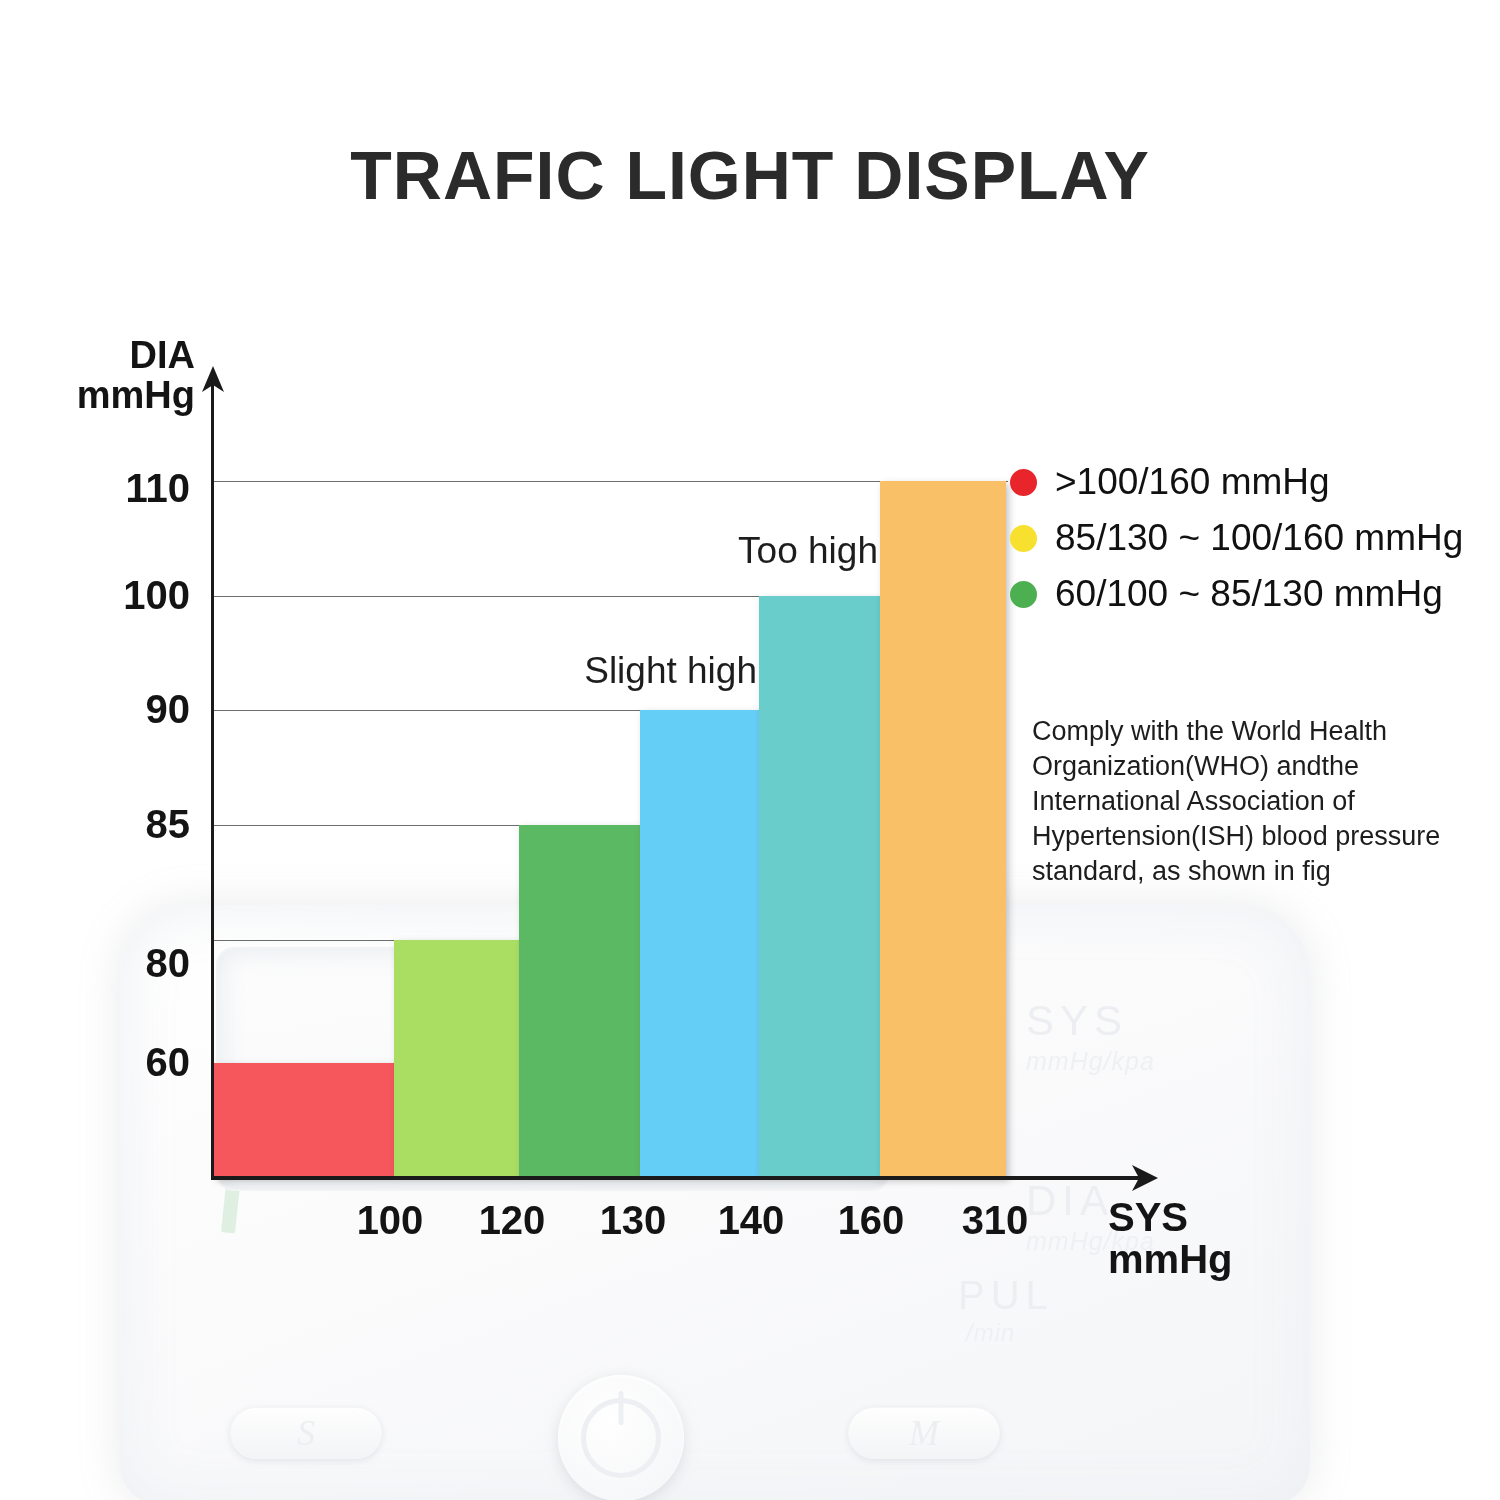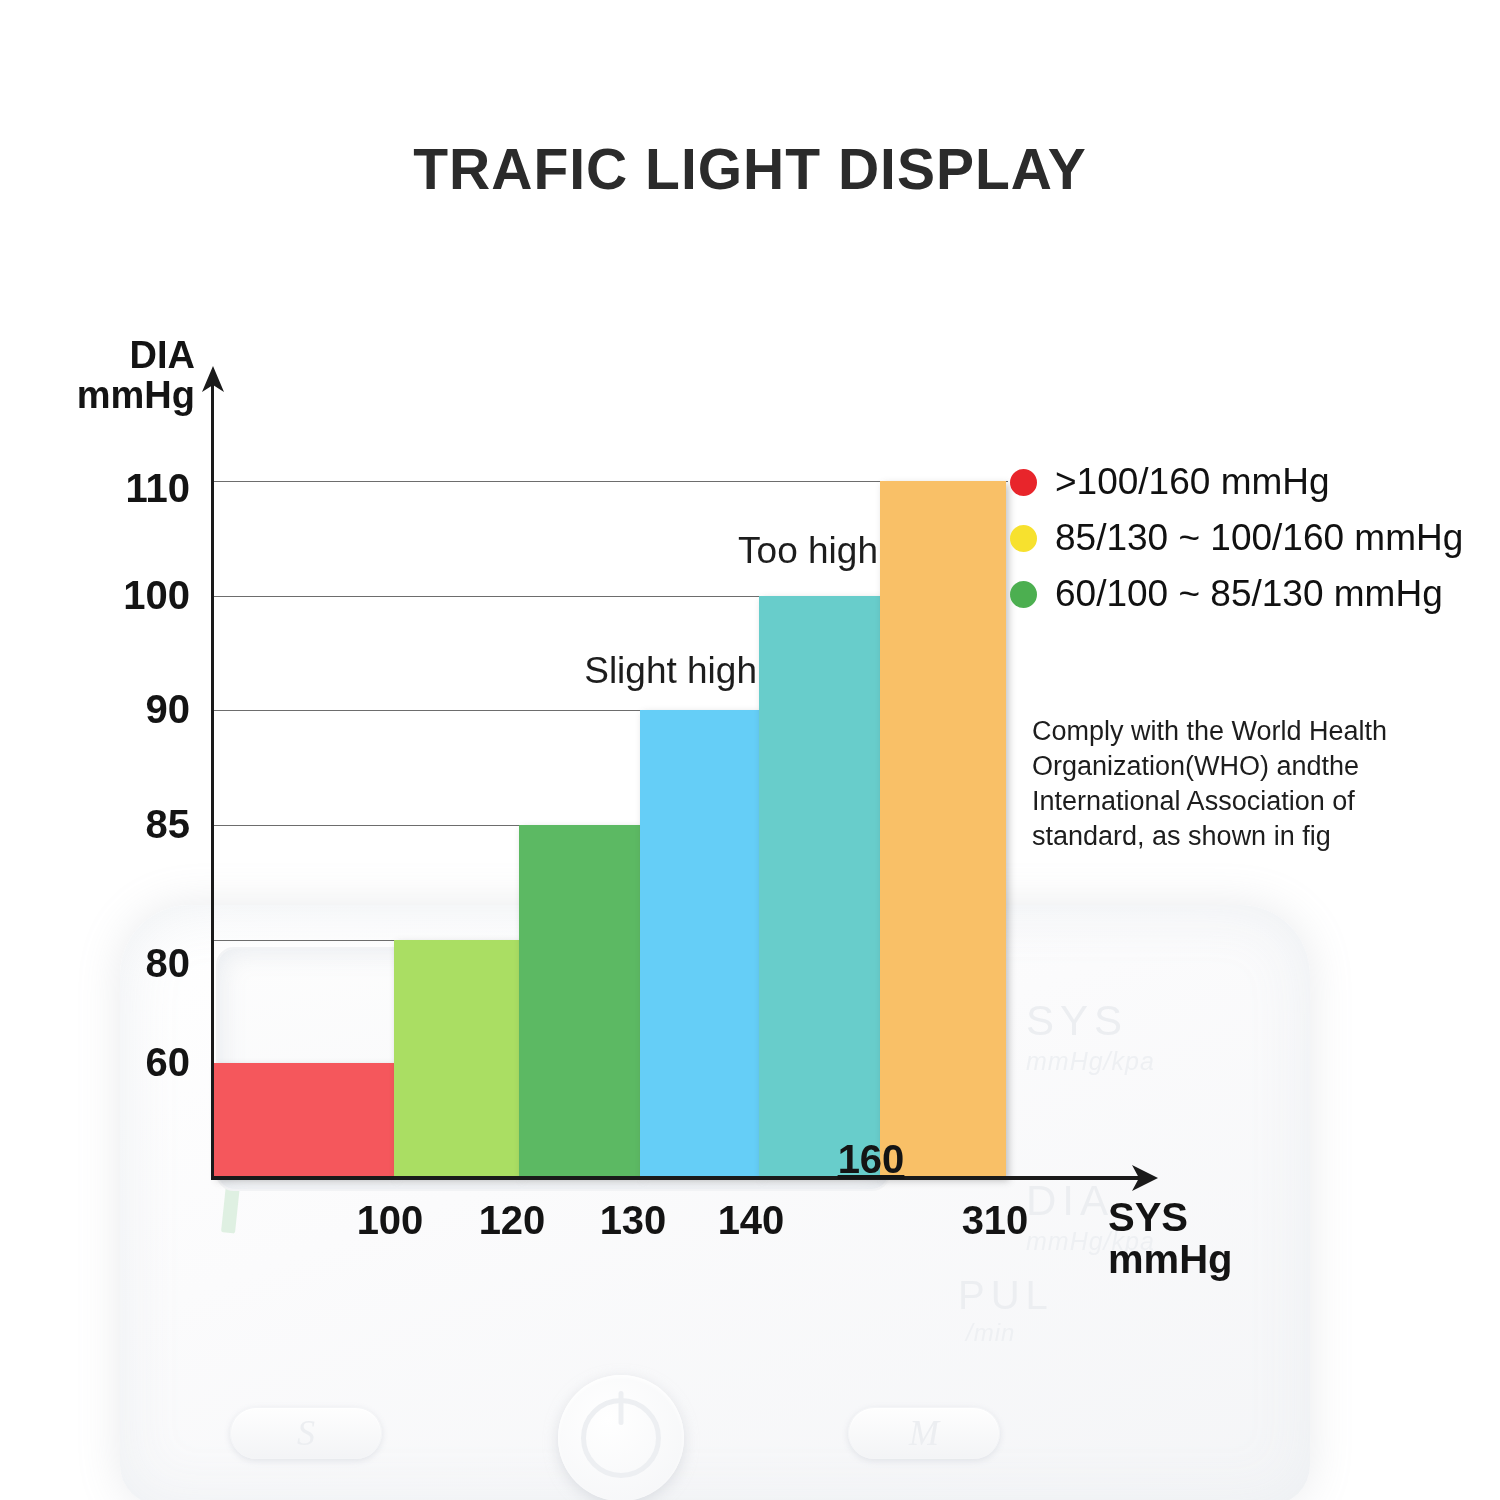--- a/index.html
+++ b/index.html
@@ -65,21 +65,21 @@
     position:absolute;width:56px;height:50px;
   }
   .wm-green-bar{
     position:absolute;width:14px;height:58px;background:#dff0e2;
     transform:rotate(6deg);border-radius:2px;
   }
 
   
   #title{
     position:absolute;left:0;top:136px;width:1500px;text-align:center;
-    font-size:57px;font-weight:bold;color:#2b2b2b;letter-spacing:1px;
+    font-size:68px;font-weight:bold;color:#2b2b2b;letter-spacing:1px;
     font-family:"Liberation Sans",sans-serif;
   }
   #subtitle{
     position:absolute;left:0;top:236px;width:1500px;text-align:center;
     font-size:42px;color:#9a9a9a;font-weight:normal;
     font-family:"Liberation Sans",sans-serif;
   }
 
   
   #chart{position:absolute;left:0;top:0;width:1500px;height:1500px;}
@@ -204,21 +204,21 @@
 
     <div class="axis-line" style="left:211px;top:1176px;width:928px;height:4px;"></div>
     <svg style="position:absolute;left:1128px;top:1164px;width:30px;height:28px;" viewBox="0 0 30 28">
       <path d="M30 14 L4 27 L11 14 L4 1 Z" fill="#1a1a1a"></path>
     </svg>
 
     <div class="xtick" style="left:335px;top:1198px;">100</div>
     <div class="xtick" style="left:457px;top:1198px;">120</div>
     <div class="xtick" style="left:578px;top:1198px;">130</div>
     <div class="xtick" style="left:696px;top:1198px;">140</div>
-    <div class="xtick" style="left:816px;top:1137px;text-decoration:underline;">160</div>
+    <div class="xtick" style="left:816px;top:1198px;">160</div>
     <div class="xtick" style="left:940px;top:1198px;">310</div>
   </div>
 
   <div id="legend">
     <div class="legend-row">
       <span class="legend-dot" style="background:#E8252B;"></span>
       <span class="legend-text">&gt;100/160 mmHg</span>
     </div>
     <div class="legend-row">
       <span class="legend-dot" style="background:#F7E12E;"></span>
@@ -227,16 +227,17 @@
     <div class="legend-row">
       <span class="legend-dot" style="background:#4CAF50;"></span>
       <span class="legend-text">60/100 ~  85/130 mmHg</span>
     </div>
   </div>
 
   <div id="note">
     <div>Comply with the World Health</div>
     <div>Organization(WHO) andthe</div>
     <div>International Association of</div>
+    <div>Hypertension(ISH) blood pressure</div>
     <div>standard, as shown in fig</div>
   </div>
 
 </div>
 
 </body></html>

